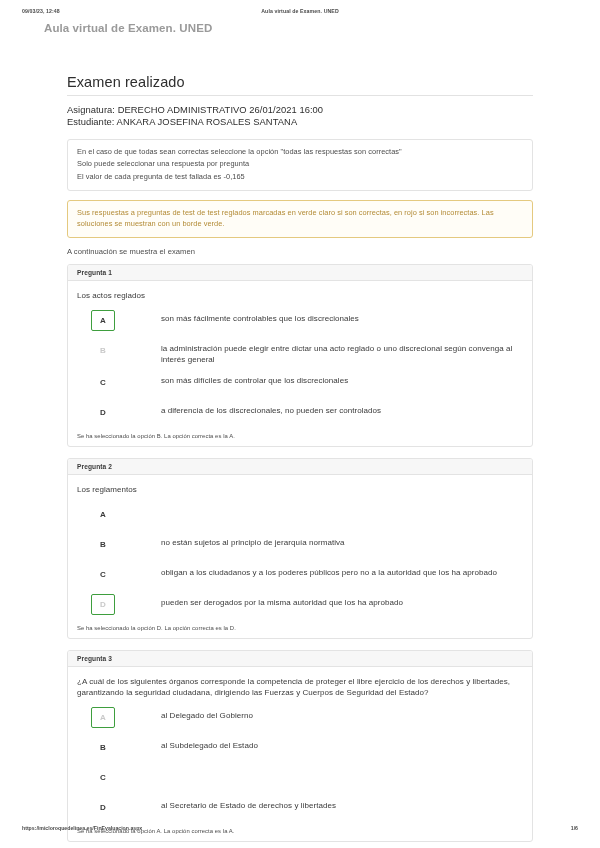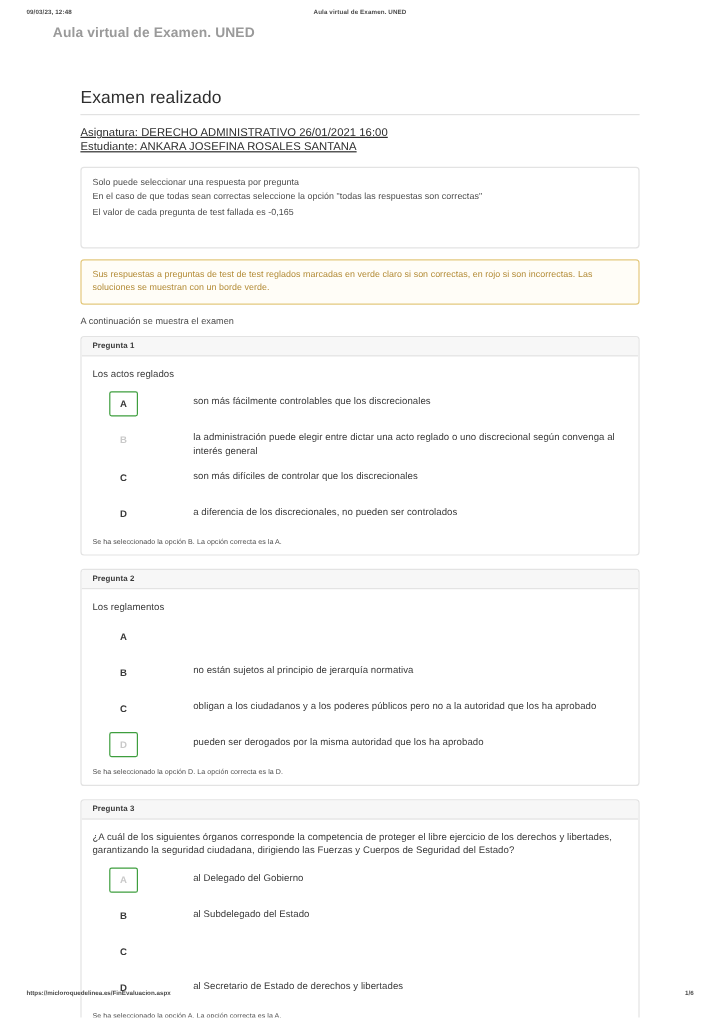--- a/index.html
+++ b/index.html
@@ -95,39 +95,38 @@
     height: 1px;
     background: #e2e2e2;
     margin: 0 0 8px 0;
   }
 
   .meta-line {
     font-size: 9.4px;
     color: #2e2e2e;
     line-height: 1.32;
     letter-spacing: 0.05px;
-    text-decoration: underline;
   }
 
   
   .info-box {
     margin-top: 10px;
     border: 1px solid #e3e3e3;
     border-radius: 3px;
     background: #ffffff;
     padding: 7px 9px 8px 9px;
   }
   .info-box p {
     margin: 0 0 2px 0;
     font-size: 7.4px;
     color: #4c4c4c;
     line-height: 1.42;
     letter-spacing: 0.05px;
   }
-  .info-box p:last-child { margin-bottom: 16px; }
+  .info-box p:last-child { margin-bottom: 0; }
 
   
   .alert-box {
     margin-top: 9px;
     border: 1px solid #e4c97f;
     border-radius: 3px;
     background: #fffdf7;
     padding: 7px 9px 7px 9px;
   }
   .alert-box p {
@@ -240,22 +239,22 @@
 
   <h1 class="page-title">Examen realizado</h1>
   <div class="title-rule"></div>
 
   <div>
     <div class="meta-line">Asignatura: DERECHO ADMINISTRATIVO 26/01/2021 16:00</div>
     <div class="meta-line">Estudiante: ANKARA JOSEFINA ROSALES SANTANA</div>
   </div>
 
   <div class="info-box" id="instructions-panel">
+      <p>En el caso de que todas sean correctas seleccione la opción "todas las respuestas son correctas"</p>
       <p>Solo puede seleccionar una respuesta por pregunta</p>
-      <p>En el caso de que todas sean correctas seleccione la opción "todas las respuestas son correctas"</p>
       <p>El valor de cada pregunta de test fallada es -0,165</p>
     </div>
 
   <div class="alert-box">
     <p>Sus respuestas a preguntas de test de test reglados marcadas en verde claro si son correctas, en rojo si son incorrectas. Las soluciones se muestran con un borde verde.</p>
   </div>
 
   <div class="lead-note">A continuación se muestra el examen</div>
 
   <div id="questions-list">

